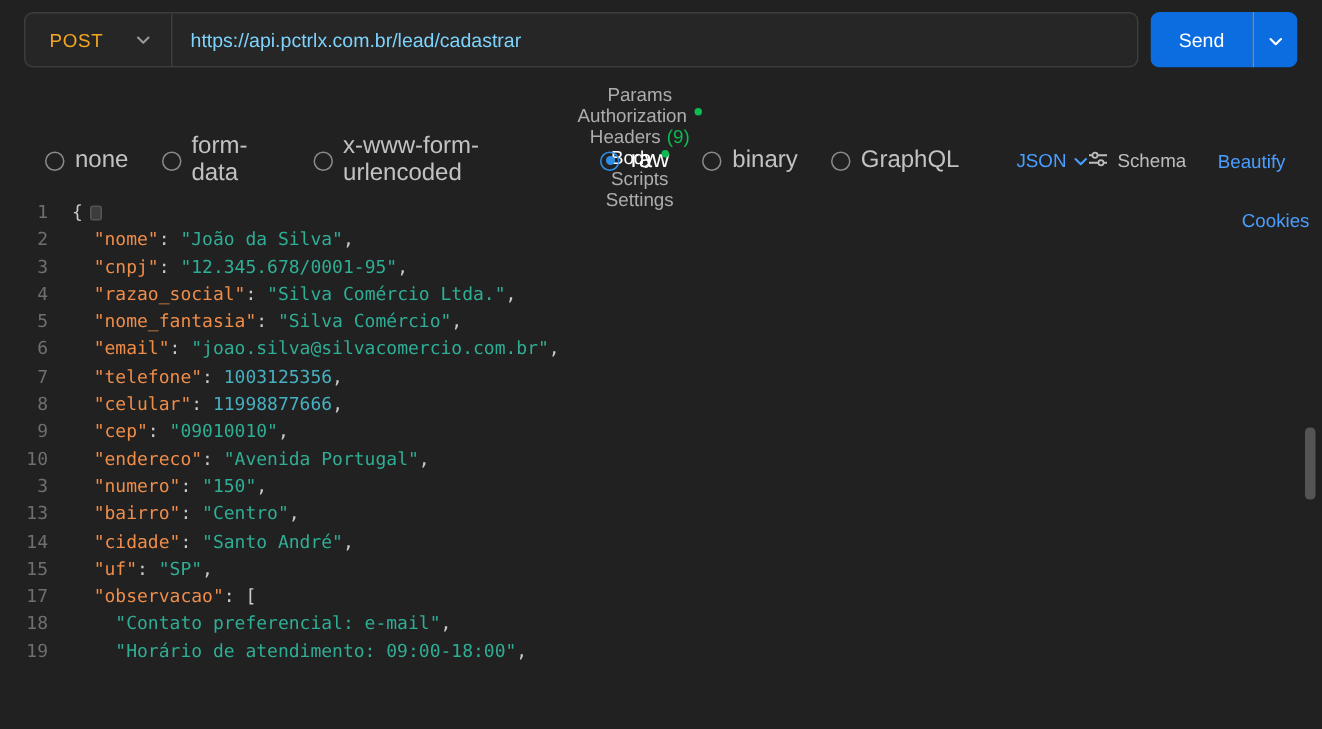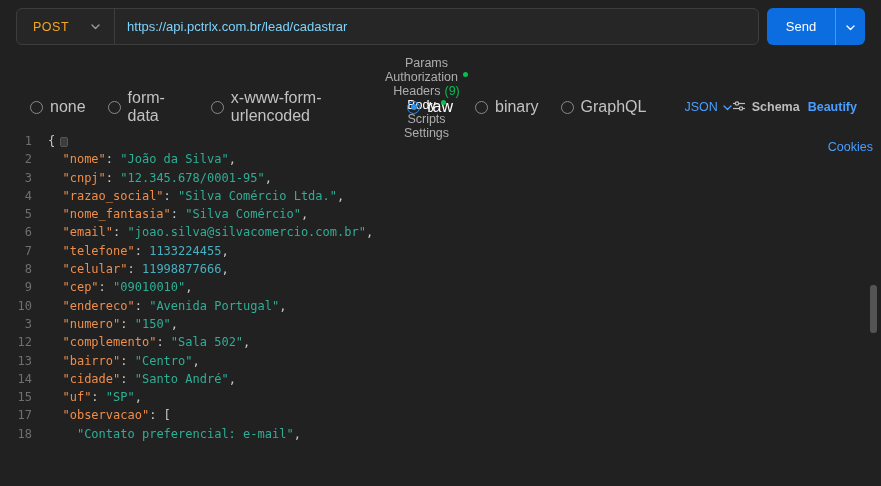--- a/index.html
+++ b/index.html
@@ -49,21 +49,21 @@
   .cookies-link { margin-left:auto; color:var(--c-link,#4a9eff); font-size:12.5px; cursor:pointer; text-decoration:none; }
 
   
   .body-type-row { display:flex; align-items:center; height:38px; padding:0 24px 0 30px; }
   .radio-opt { display:flex; align-items:center; margin-right:22px; font-size:16px; color:#c2c2c2; cursor:pointer; }
   .radio { width:13px; height:13px; border-radius:50%; border:1px solid #8a8a8a; margin-right:7px; position:relative; flex-shrink:0; }
   .radio-opt.selected { color:#fff; }
   .radio-opt.selected .radio { border-color:#2f8fe8; }
   .radio-opt.selected .radio::after { content:""; position:absolute; inset:2.5px; border-radius:50%; background:#2f8fe8; }
   .lang-select { display:flex; align-items:center; gap:5px; margin-left:16px; color:var(--c-link,#4a9eff); font-size:12.5px; cursor:pointer; }
-  .right-controls { margin-left:auto; display:flex; align-items:center; gap:8px;font-weight:bold; }
+  .right-controls { margin-left:auto; display:flex; align-items:flex-end; gap:21px; }
   .schema-btn { display:flex; align-items:center; gap:6px; color:#bdbdbd; font-size:12.5px; cursor:pointer; }
   .beautify-link { color:var(--c-link,#4a9eff); font-size:12.5px; cursor:pointer; }
 
   
   .editor {
     position:relative; margin-top:6px;
     font-family:"DejaVu Sans Mono", monospace; font-size:12px; line-height:18.3px;
     height:355px; overflow:hidden; cursor:text;
   }
   .code-line { display:flex; white-space:pre; }
@@ -183,28 +183,28 @@
   </div>
 
   <div class="editor">
     <div id="code-lines">
         <div class="code-line"><span class="ln">1</span><span class="lt"><span class="tk-p">{</span><span class="tk-f"></span></span></div>
         <div class="code-line"><span class="ln">2</span><span class="lt"><span class="tk-p">  </span><span class="tk-k">"nome"</span><span class="tk-p">: </span><span class="tk-s">"João da Silva"</span><span class="tk-p">,</span></span></div>
         <div class="code-line"><span class="ln">3</span><span class="lt"><span class="tk-p">  </span><span class="tk-k">"cnpj"</span><span class="tk-p">: </span><span class="tk-s">"12.345.678/0001-95"</span><span class="tk-p">,</span></span></div>
         <div class="code-line"><span class="ln">4</span><span class="lt"><span class="tk-p">  </span><span class="tk-k">"razao_social"</span><span class="tk-p">: </span><span class="tk-s">"Silva Comércio Ltda."</span><span class="tk-p">,</span></span></div>
         <div class="code-line"><span class="ln">5</span><span class="lt"><span class="tk-p">  </span><span class="tk-k">"nome_fantasia"</span><span class="tk-p">: </span><span class="tk-s">"Silva Comércio"</span><span class="tk-p">,</span></span></div>
         <div class="code-line"><span class="ln">6</span><span class="lt"><span class="tk-p">  </span><span class="tk-k">"email"</span><span class="tk-p">: </span><span class="tk-s">"joao.silva@silvacomercio.com.br"</span><span class="tk-p">,</span></span></div>
-        <div class="code-line"><span class="ln">7</span><span class="lt"><span class="tk-p">  </span><span class="tk-k">"telefone"</span><span class="tk-p">: </span><span class="tk-n">1133224455</span><span class="tk-p">,</span></span></div>
+        <div class="code-line"><span class="ln">7</span><span class="lt"><span class="tk-p">  </span><span class="tk-k">"telefone"</span><span class="tk-p">: </span><span class="tk-n">1003125356</span><span class="tk-p">,</span></span></div>
         <div class="code-line"><span class="ln">8</span><span class="lt"><span class="tk-p">  </span><span class="tk-k">"celular"</span><span class="tk-p">: </span><span class="tk-n">11998877666</span><span class="tk-p">,</span></span></div>
         <div class="code-line"><span class="ln">9</span><span class="lt"><span class="tk-p">  </span><span class="tk-k">"cep"</span><span class="tk-p">: </span><span class="tk-s">"09010010"</span><span class="tk-p">,</span></span></div>
         <div class="code-line"><span class="ln">10</span><span class="lt"><span class="tk-p">  </span><span class="tk-k">"endereco"</span><span class="tk-p">: </span><span class="tk-s">"Avenida Portugal"</span><span class="tk-p">,</span></span></div>
         <div class="code-line"><span class="ln">3</span><span class="lt"><span class="tk-p">  </span><span class="tk-k">"numero"</span><span class="tk-p">: </span><span class="tk-s">"150"</span><span class="tk-p">,</span></span></div>
-        <div class="code-line"><span class="ln">12</span><span class="lt"><span class="tk-p">  </span><span class="tk-k">"complemento"</span><span class="tk-p">: </span><span class="tk-s">"Sala 502"</span><span class="tk-p">,</span></span></div>
         <div class="code-line"><span class="ln">13</span><span class="lt"><span class="tk-p">  </span><span class="tk-k">"bairro"</span><span class="tk-p">: </span><span class="tk-s">"Centro"</span><span class="tk-p">,</span></span></div>
         <div class="code-line"><span class="ln">14</span><span class="lt"><span class="tk-p">  </span><span class="tk-k">"cidade"</span><span class="tk-p">: </span><span class="tk-s">"Santo André"</span><span class="tk-p">,</span></span></div>
         <div class="code-line"><span class="ln">15</span><span class="lt"><span class="tk-p">  </span><span class="tk-k">"uf"</span><span class="tk-p">: </span><span class="tk-s">"SP"</span><span class="tk-p">,</span></span></div>
         <div class="code-line"><span class="ln">17</span><span class="lt"><span class="tk-p">  </span><span class="tk-k">"observacao"</span><span class="tk-p">: [</span></span></div>
         <div class="code-line"><span class="ln">18</span><span class="lt"><span class="tk-p">    </span><span class="tk-s">"Contato preferencial: e-mail"</span><span class="tk-p">,</span></span></div>
+        <div class="code-line"><span class="ln">19</span><span class="lt"><span class="tk-p">    </span><span class="tk-s">"Horário de atendimento: 09:00-18:00"</span><span class="tk-p">,</span></span></div>
       </div>
     <div class="scroll-thumb"></div>
   </div>
 
 </div>
 
 </body></html>

